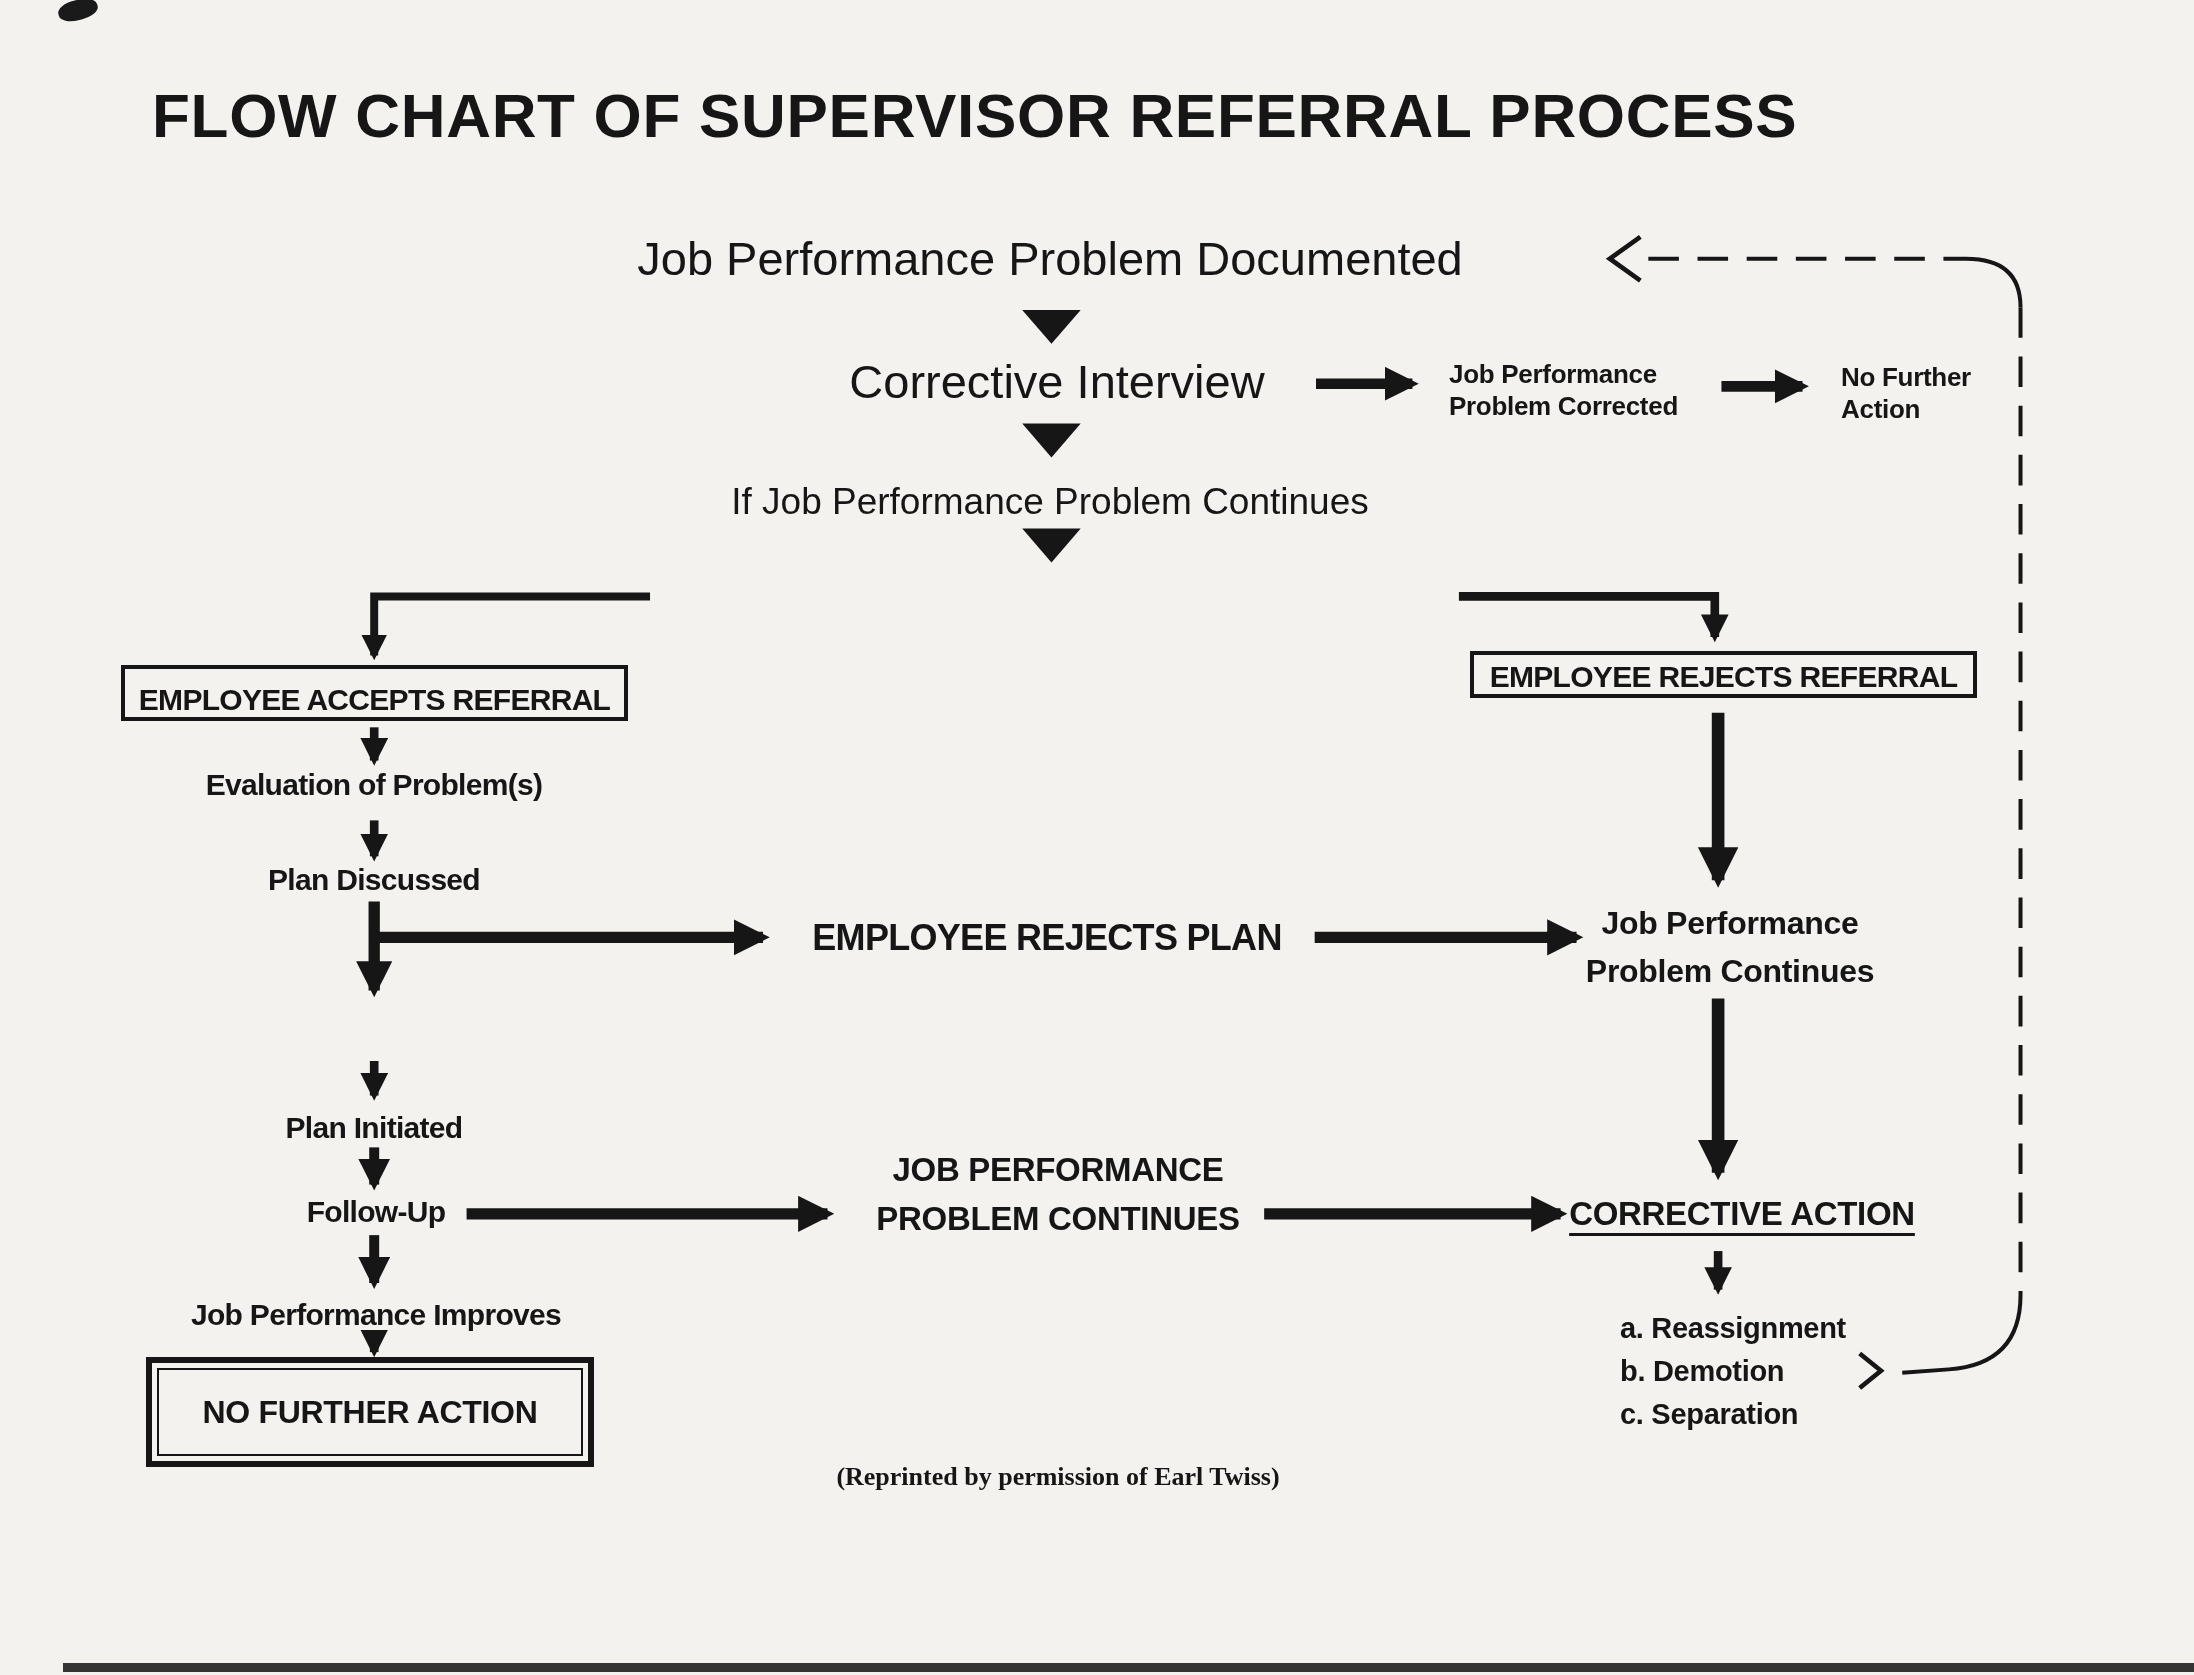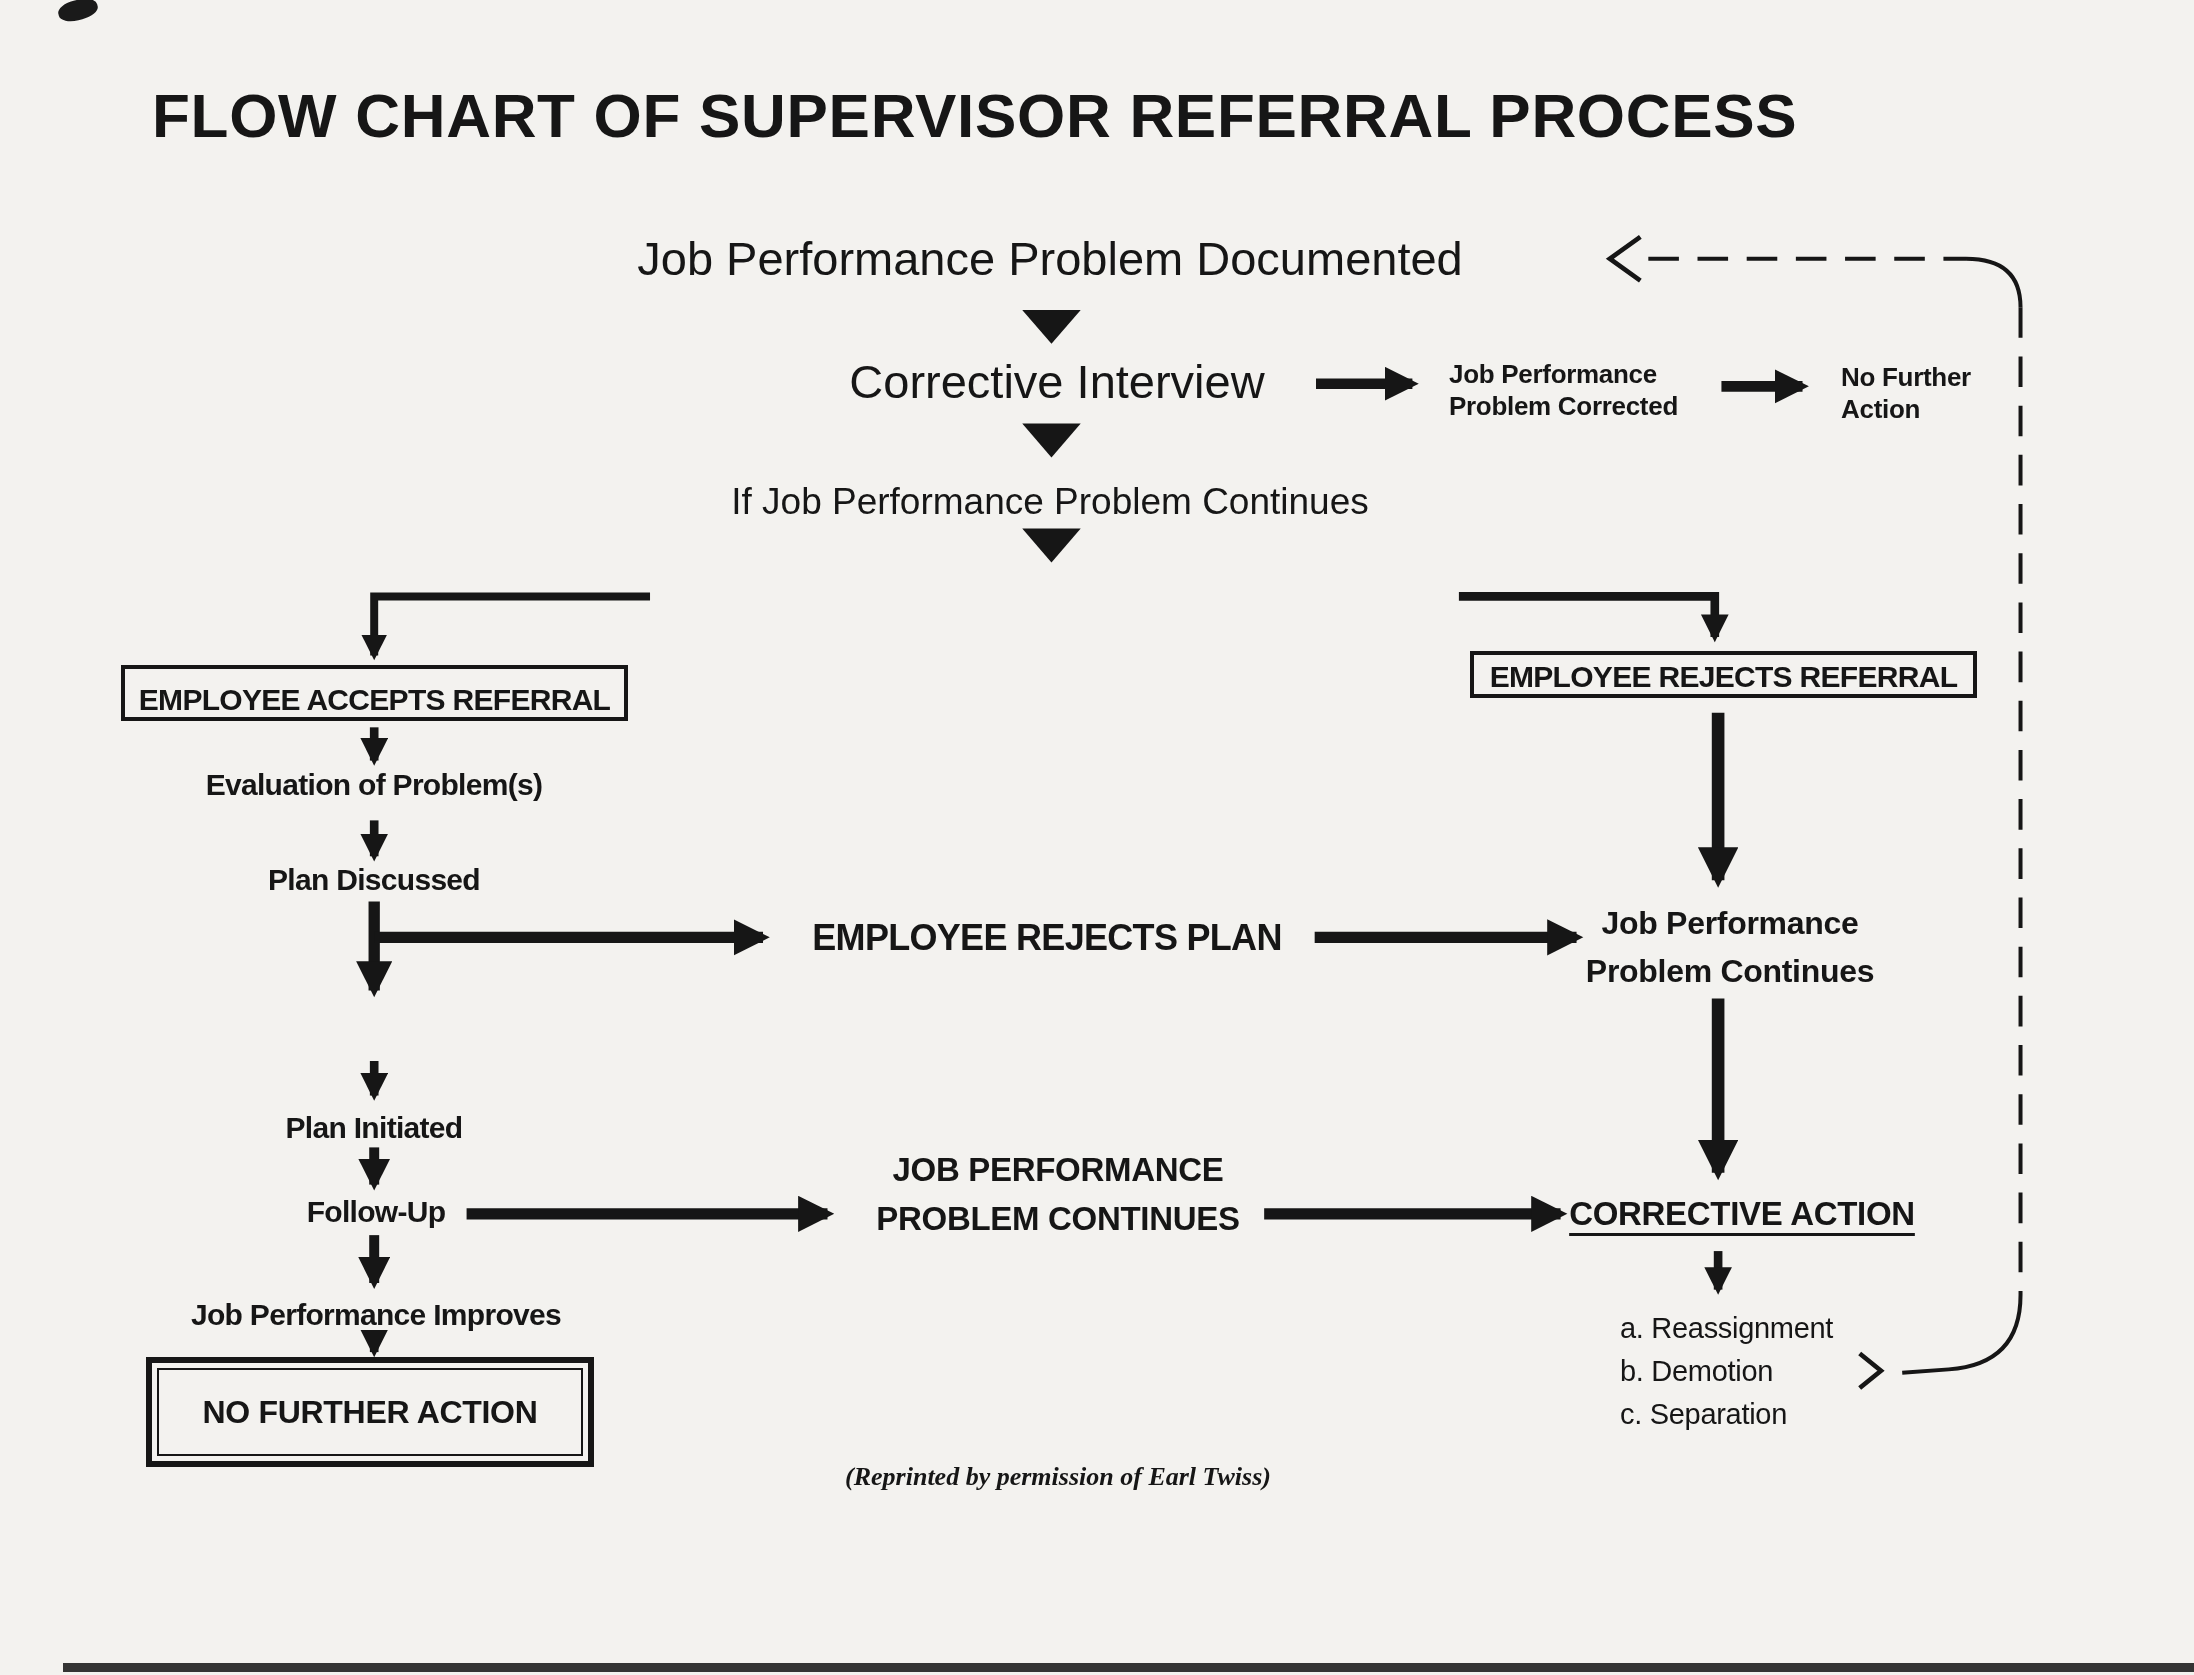--- a/index.html
+++ b/index.html
@@ -15,22 +15,22 @@
   .t-xl    { font-size:47px; font-weight:400; line-height:1.2; }
   .t-lg    { font-size:37px; font-weight:400; line-height:1.2; }
   .t-bsm   { font-size:26px; font-weight:700; line-height:1.22; letter-spacing:-0.3px; }
   .t-cond  { font-size:30px; font-weight:700; letter-spacing:-0.7px; }
   .t-rejplan { font-size:36px; font-weight:700; letter-spacing:-0.7px; }
   .t-2line { font-weight:700; text-align:center; }
   .t-rcont { font-size:32px; line-height:48px; letter-spacing:-0.3px; }
   .t-midcont { font-size:33px; line-height:49px; letter-spacing:-0.3px; }
   .t-corr  { font-size:33px; font-weight:700; letter-spacing:-0.3px;
              text-decoration:underline; text-decoration-thickness:3.3px; text-underline-offset:8px; }
-  .t-list  { font-size:29px; font-weight:400; line-height:43px; letter-spacing:-0.3px; }
-  .credit  { font-family:"Liberation Serif", serif; font-size:26px; font-weight:700;font-style:italic; }
+  .t-list  { font-size:29px; font-weight:700; line-height:43px; letter-spacing:-0.3px; }
+  .credit  { font-family:"Liberation Serif", serif; font-size:26px; font-weight:700; }
   .fbox {
     position:absolute; border:4px solid #161616; background:transparent;
     display:flex; align-items:flex-end; justify-content:center;
   }
   .fbox.thick { border-width:4.7px; }
   .nfa-outer {
     position:absolute; border:6.6px solid #161616; padding:5px; display:flex;
   }
   .nfa-inner {
     flex:1; border:2.7px solid #161616; display:flex; align-items:center; justify-content:center;

